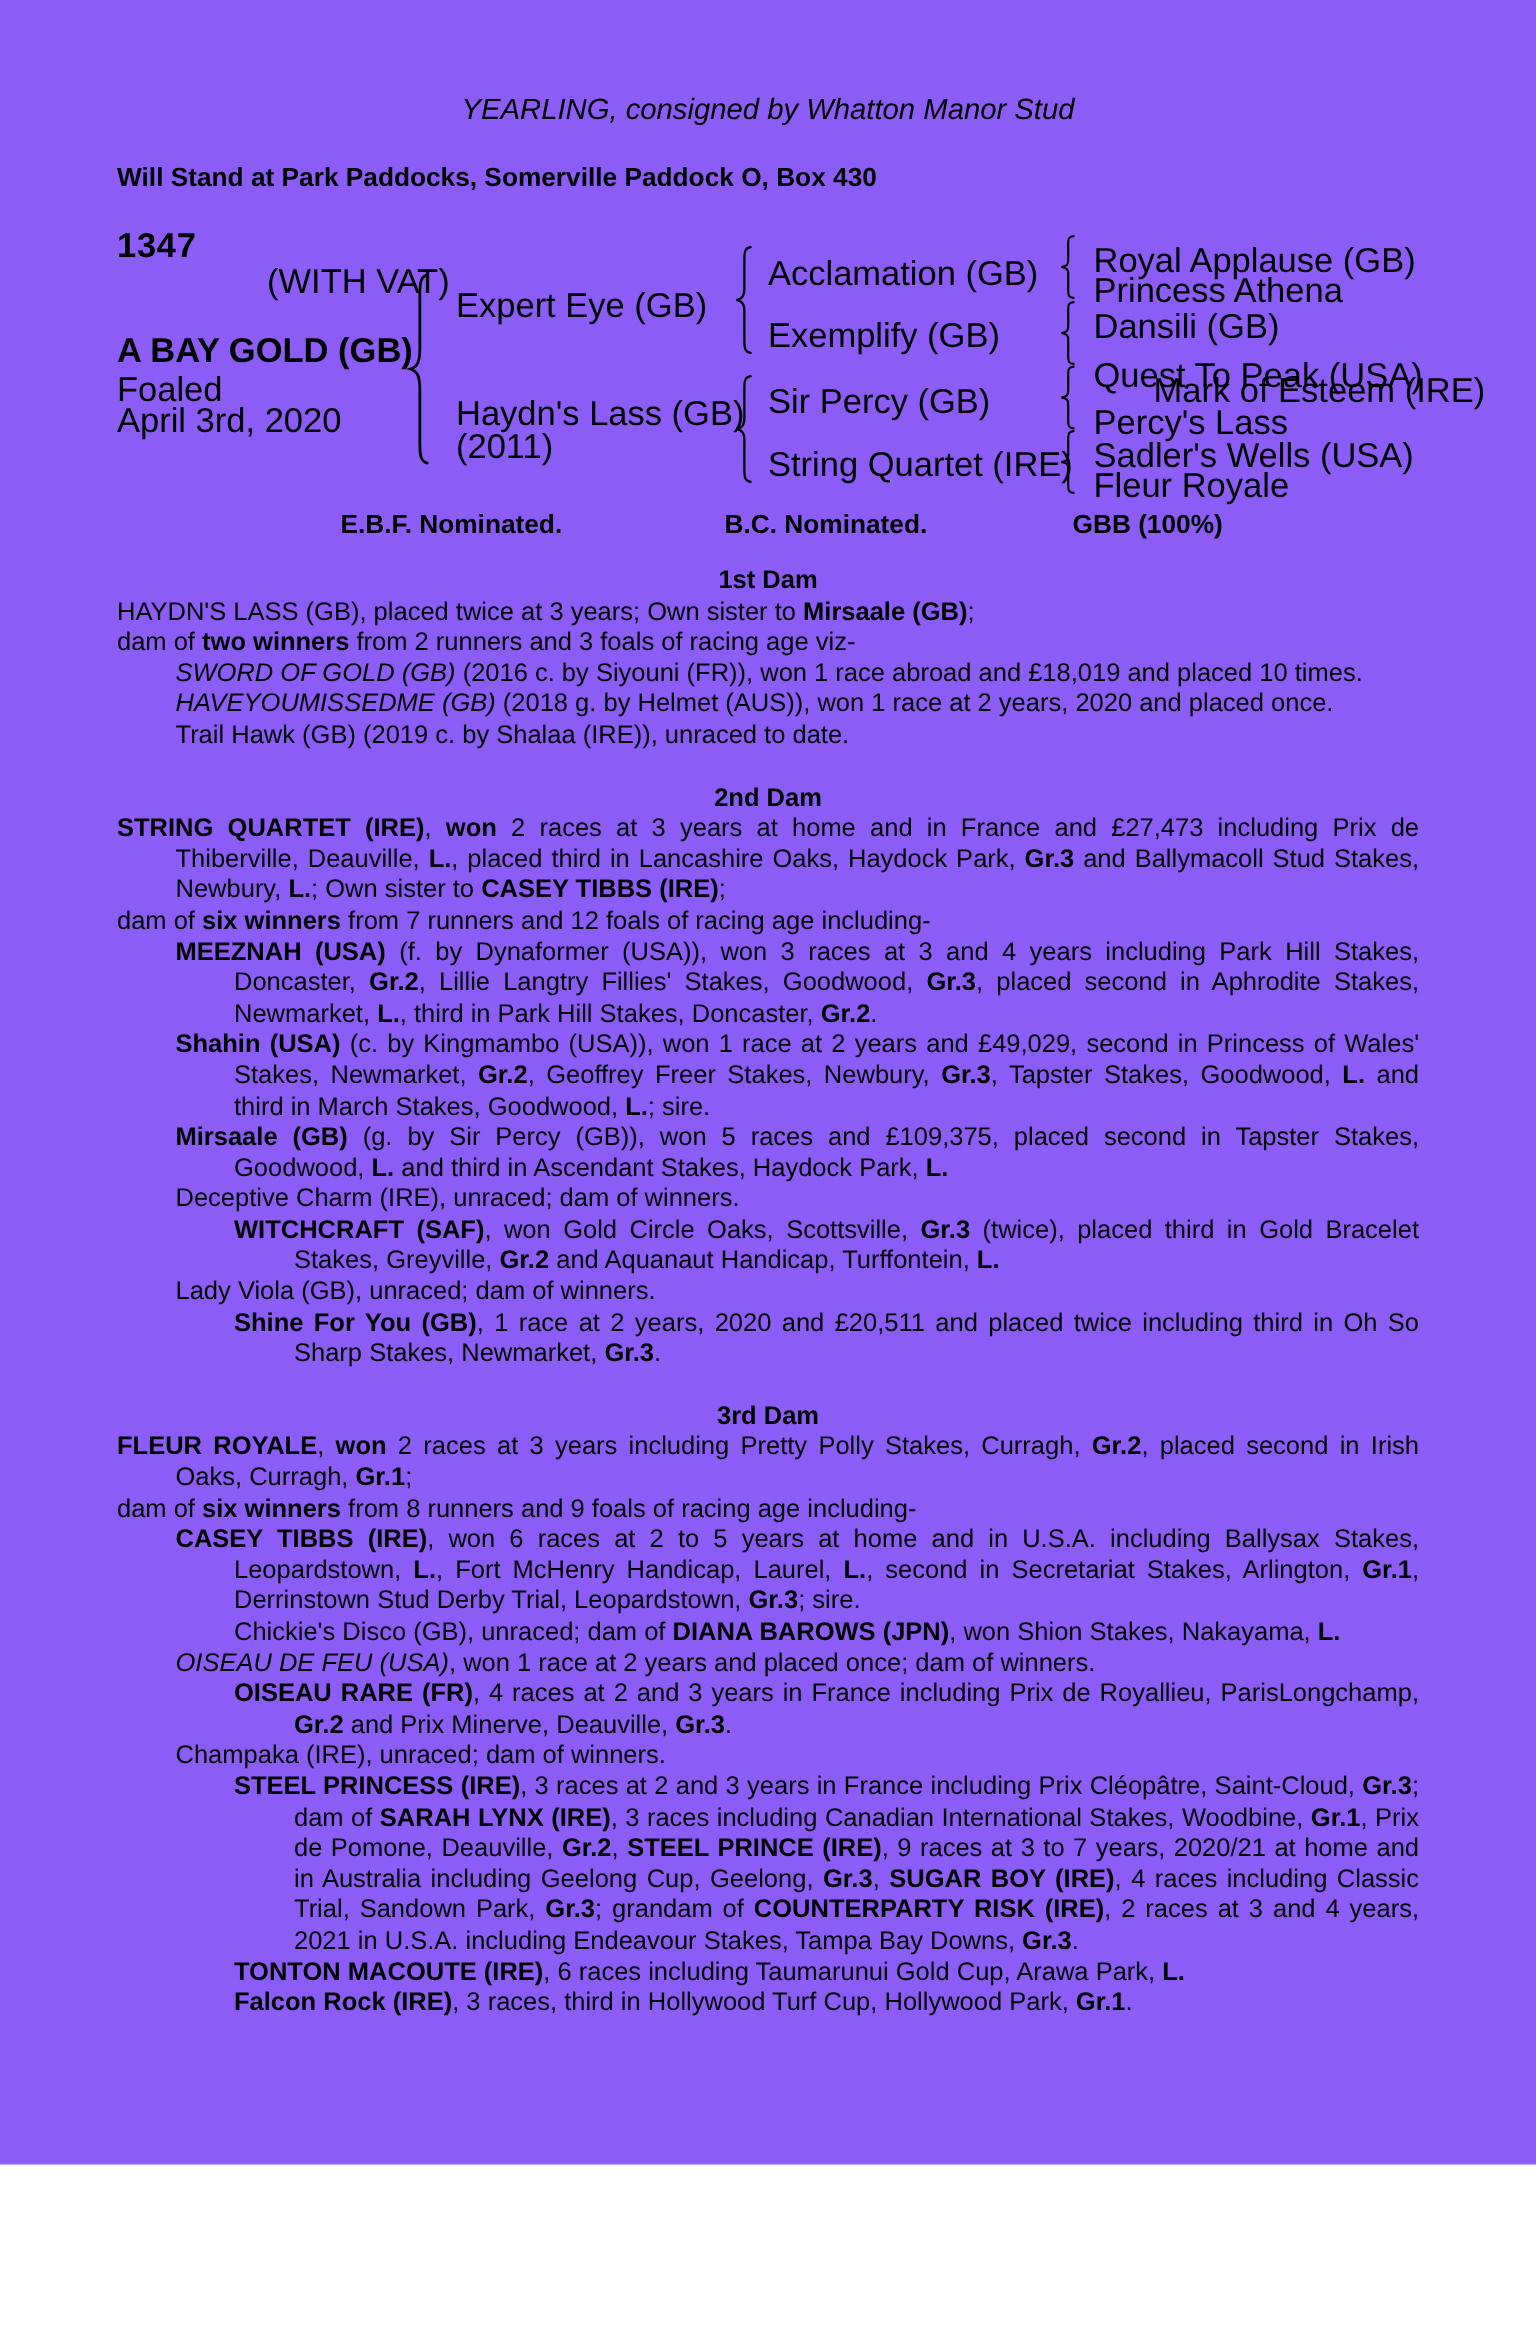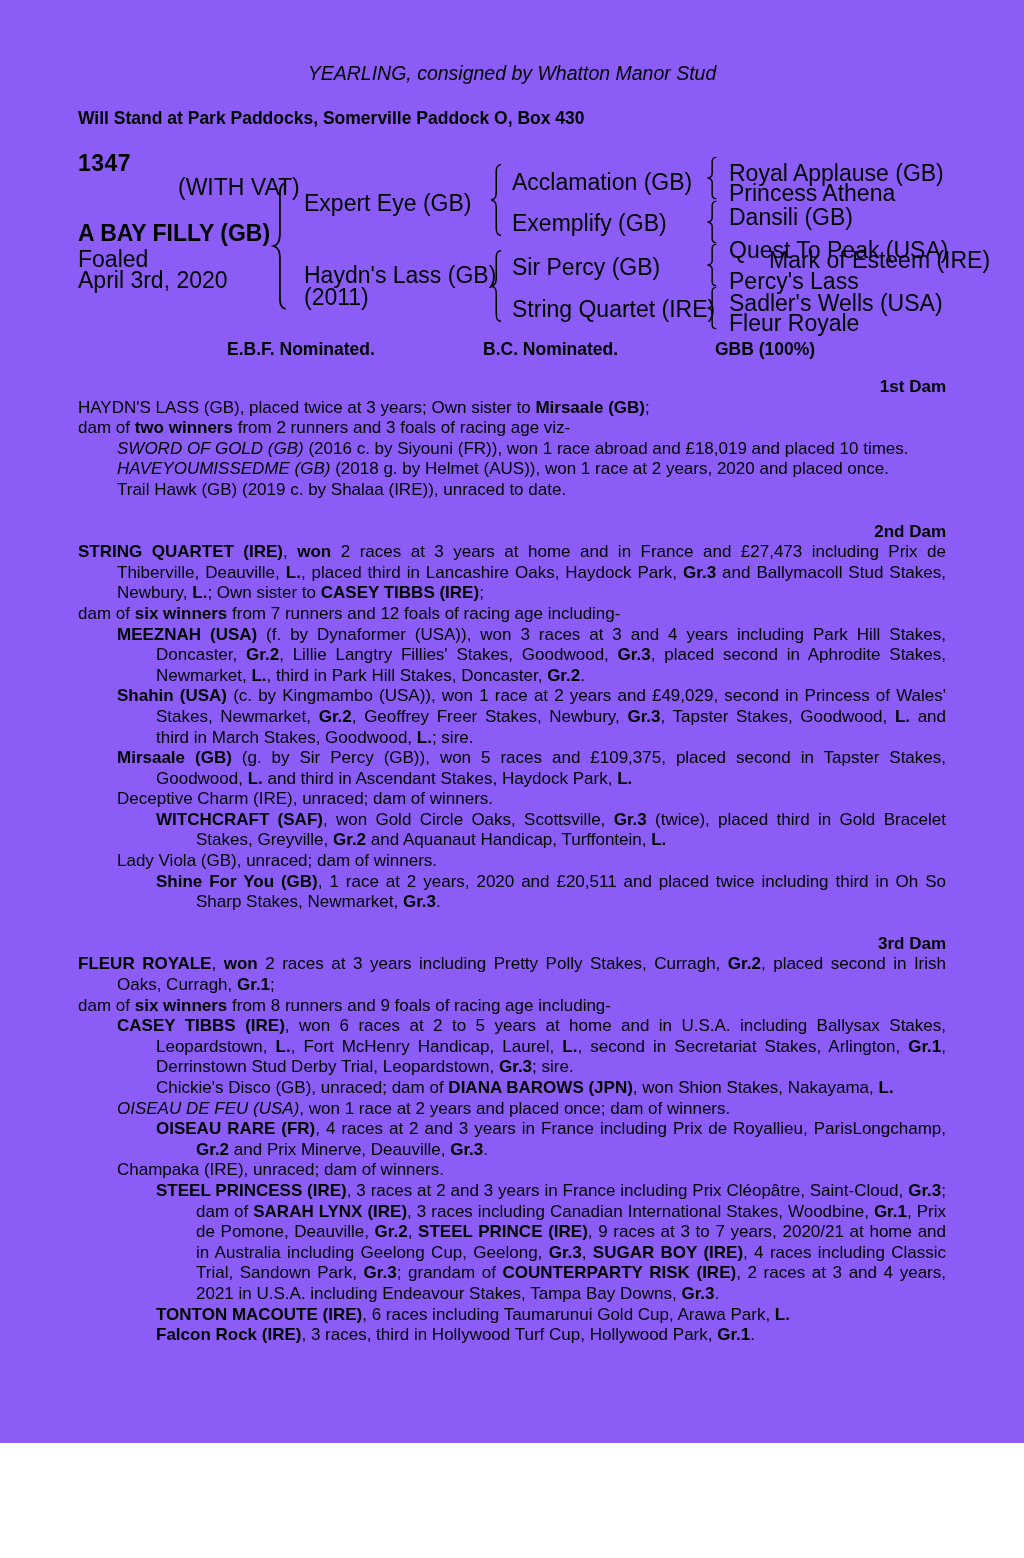--- a/index.html
+++ b/index.html
@@ -53,41 +53,41 @@
 
   .nominations { position: absolute; top: 339px; left: 0; width: 1024px; height: 22px; font-weight: bold; font-size: 17.5px; margin-left: 31px; }
   .nom-1 { position: absolute; left: 196px; top: 0; }
   .nom-2 { position: absolute; left: 452px; top: 0; }
   .nom-3 { position: absolute; left: 684px; top: 0; }
 
   
   .body-text { position: absolute; top: 377px; left: 78px; width: 868px; font-size: 17px; line-height: 20.6px; }
   .dam-section + .dam-section { margin-top: 21px; }
   .para { margin: 0; text-align: justify; }
-  .sec-heading { font-weight: bold; text-align: right; }
+  .sec-heading { font-weight: bold; text-align: center; }
   .para.ind0 { padding-left: 39px;  text-indent: -39px; }
   .para.ind1 { padding-left: 78px;  text-indent: -39px; }
   .para.ind2 { padding-left: 118px; text-indent: -40px; }
   .b { font-weight: bold; }
   .i { font-style: italic; }
 
   .page-number { position: absolute; top: 1489px; left: 956px; font-size: 17px; }
 </style>
 </head>
 <body>
 
 <div class="page">
 
   <div class="header-title">YEARLING, consigned by Whatton Manor Stud</div>
   <div class="stand-line">Will Stand at Park Paddocks, Somerville Paddock O, Box 430</div>
 
   <div class="pedigree">
     <div class="abs lot-number">1347</div>
     <div class="abs vat-note">(WITH VAT)</div>
-    <div class="abs horse-desc">A BAY FILLY (GB)</div>
+    <div class="abs horse-desc">A BAY GOLD (GB)</div>
     <div class="abs foaled-label">Foaled</div>
     <div class="abs foaled-date">April 3rd, 2020</div>
 
     <svg class="brace brace-main" viewBox="0 0 20 100" preserveAspectRatio="none" aria-hidden="true">
       <path d="M16.5 1 C12 1.8 11 4.5 11 11 L11 39 C11 46 9.5 48.8 4 50 C9.5 51.2 11 54 11 61 L11 89 C11 95.5 12 98.2 16.5 99" fill="none" stroke="#000" stroke-width="1.8" vector-effect="non-scaling-stroke" stroke-linecap="round"></path>
     </svg>
     <svg class="brace brace-s" viewBox="0 0 20 100" preserveAspectRatio="none" aria-hidden="true">
       <path d="M16.5 1 C12 1.8 11 4.5 11 11 L11 39 C11 46 9.5 48.8 4 50 C9.5 51.2 11 54 11 61 L11 89 C11 95.5 12 98.2 16.5 99" fill="none" stroke="#000" stroke-width="1.5" vector-effect="non-scaling-stroke" stroke-linecap="round"></path>
     </svg>
     <svg class="brace brace-d" viewBox="0 0 20 100" preserveAspectRatio="none" aria-hidden="true">

